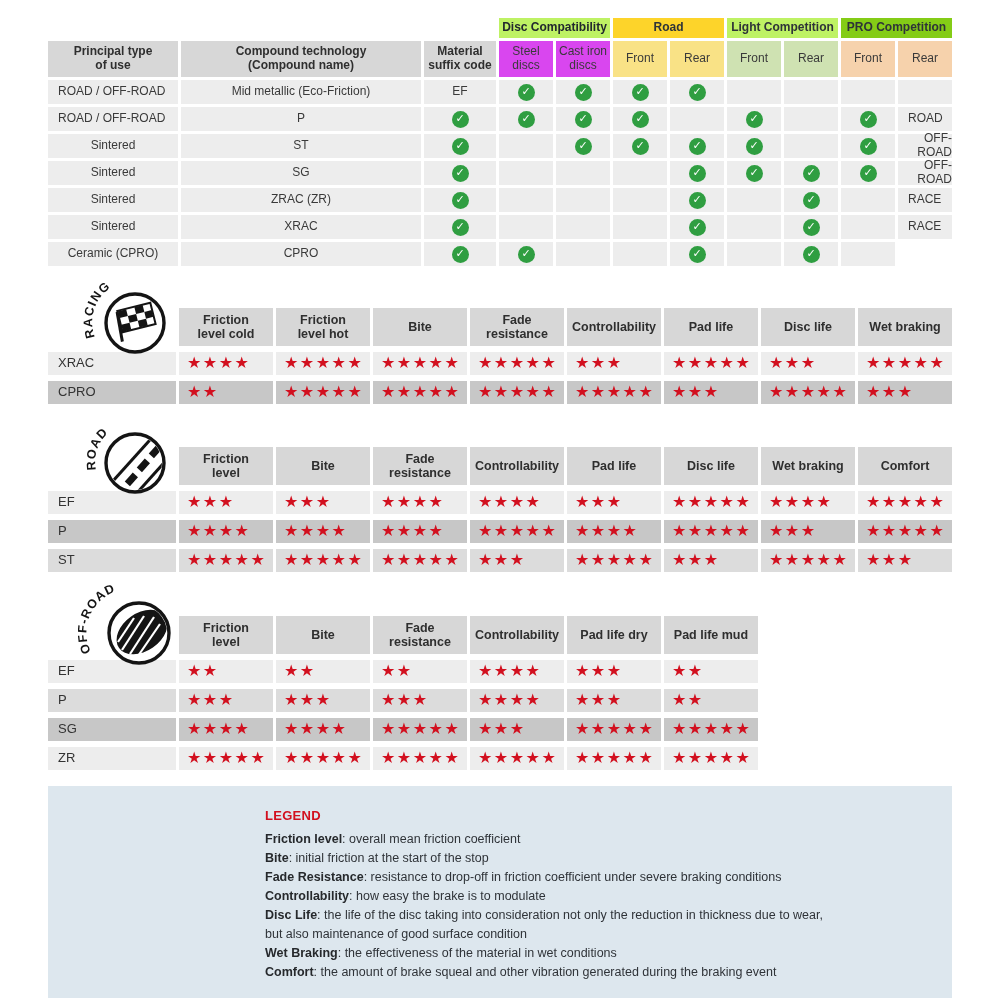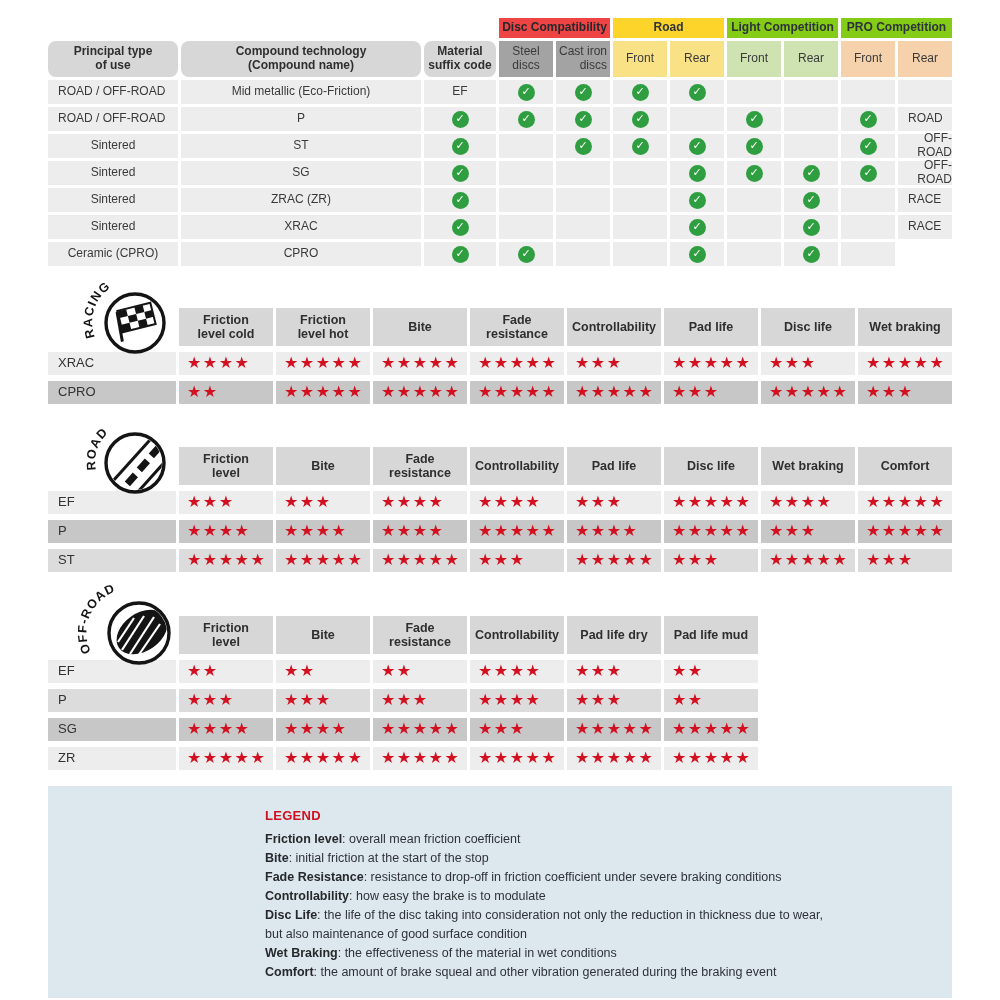--- a/index.html
+++ b/index.html
@@ -16,29 +16,29 @@
   .span3{grid-column:span 3;}
   .span2{grid-column:span 2;}
   .left{justify-content:flex-start;text-align:right;padding-left:10px;}
 
   
   .compat{display:grid;width:904px;
           grid-template-columns:130px 240px 72px repeat(8,1fr);
           grid-template-rows:20px 36px repeat(7,24px);
           gap:3px;}
   .ghead{font-weight:bold;font-size:12px;color:#2e3338;}
-  .g-disc{background:#ef4444;color:#22282e;}
-  .s-disc{background:#a3a3a3;text-align:right;}
+  .g-disc{background:#bef264;color:#22282e;}
+  .s-disc{background:#d946ef;}
   .g-road{background:#fdd42a;}
   .s-road{background:#f9e286;}
-  .g-lc{background:#84cc16;}
+  .g-lc{background:#bef264;}
   .s-lc{background:#cfe2b2;}
   .g-pro{background:#84cc16;}
   .s-pro{background:#f6d2ac;}
-  .hdr{background:#d7d7d7;font-weight:bold;color:#2f2f2f;border-radius:8px;}
+  .hdr{background:#d7d7d7;font-weight:bold;color:#2f2f2f;}
   .row-light{background:#ededed;}
   .row-mid{background:#dcdcdc;}
   .row-dark{background:#c7c7c7;}
   .check{width:17px;height:17px;border-radius:50%;background:#2f9e41;color:#fff;
          display:flex;align-items:center;justify-content:center;
          font-size:11px;font-weight:bold;font-family:"DejaVu Sans",sans-serif;}
 
   
   .sec{position:relative;}
   .sec-icon{position:absolute;left:30px;top:-30px;}

